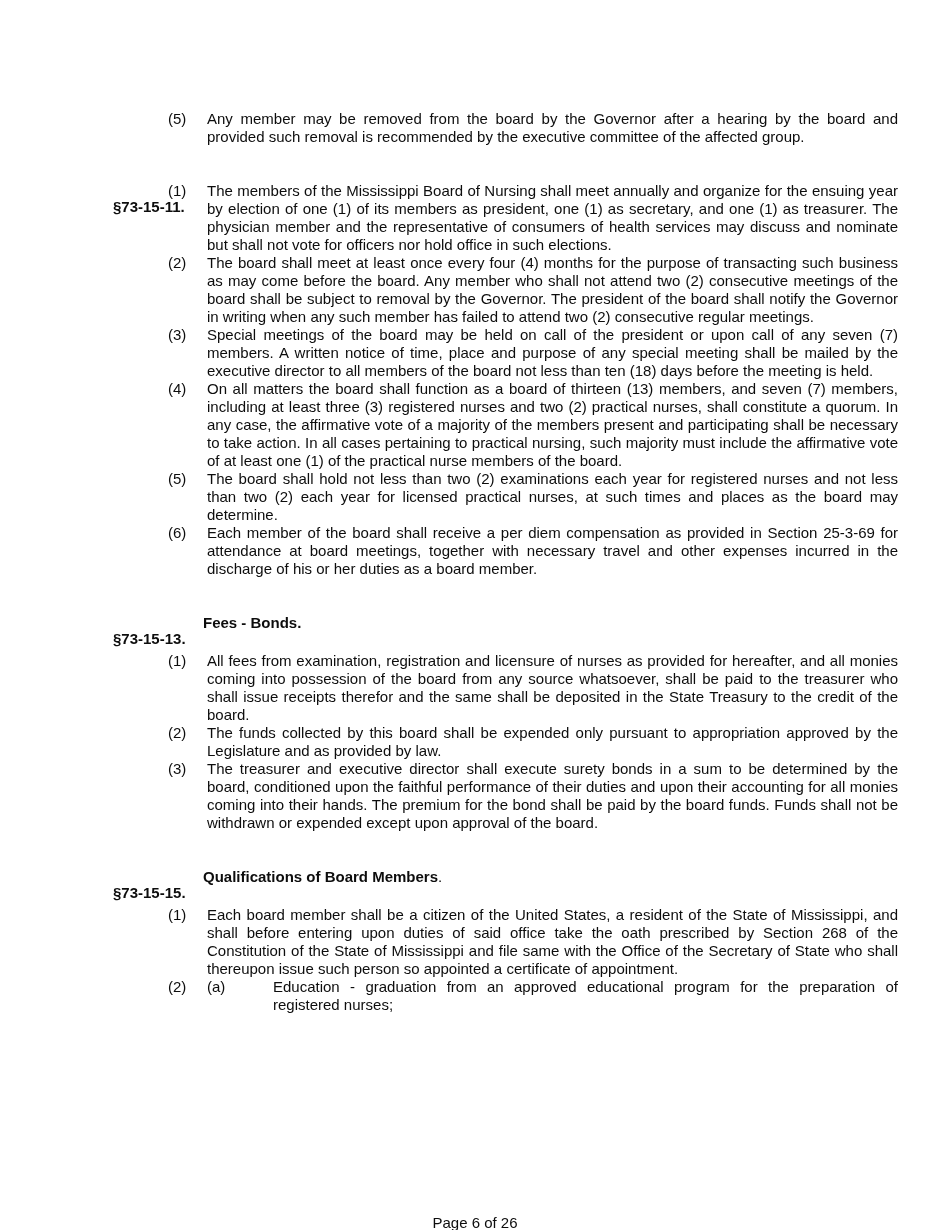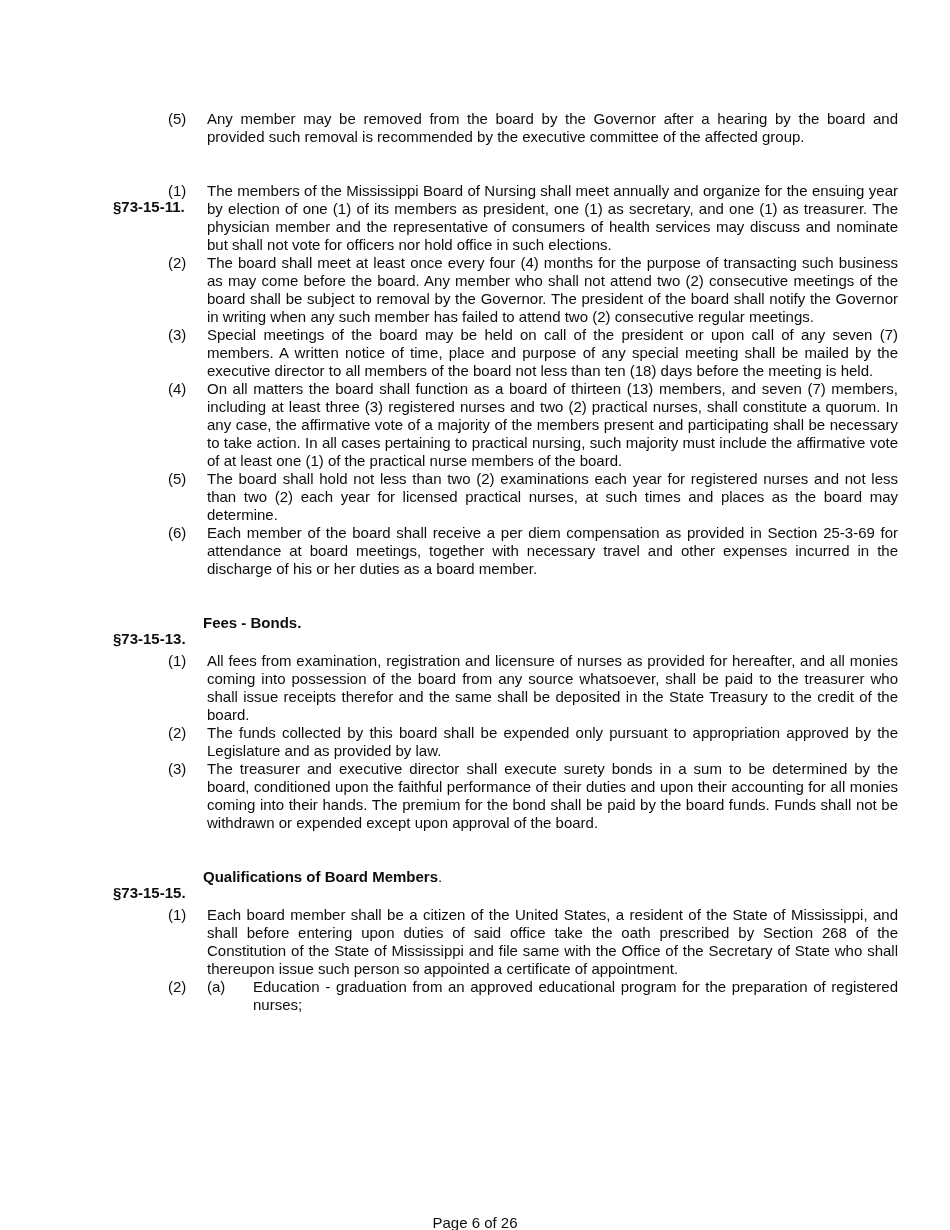--- a/index.html
+++ b/index.html
@@ -43,20 +43,21 @@
     display: flex;
     align-items: flex-start;
   }
   .subitem-num {
     flex: 0 0 46px;
     width: 46px;
   }
   .subitem-text {
     flex: 1 1 auto;
     text-align: justify;
+    margin-left: 20px;
   }
   
   .section-heading {
     position: relative;
     margin: 36px 52px 20px 113px;
     padding-left: 90px;
     font-weight: bold;
     text-align: justify;
   }
   .section-number {

